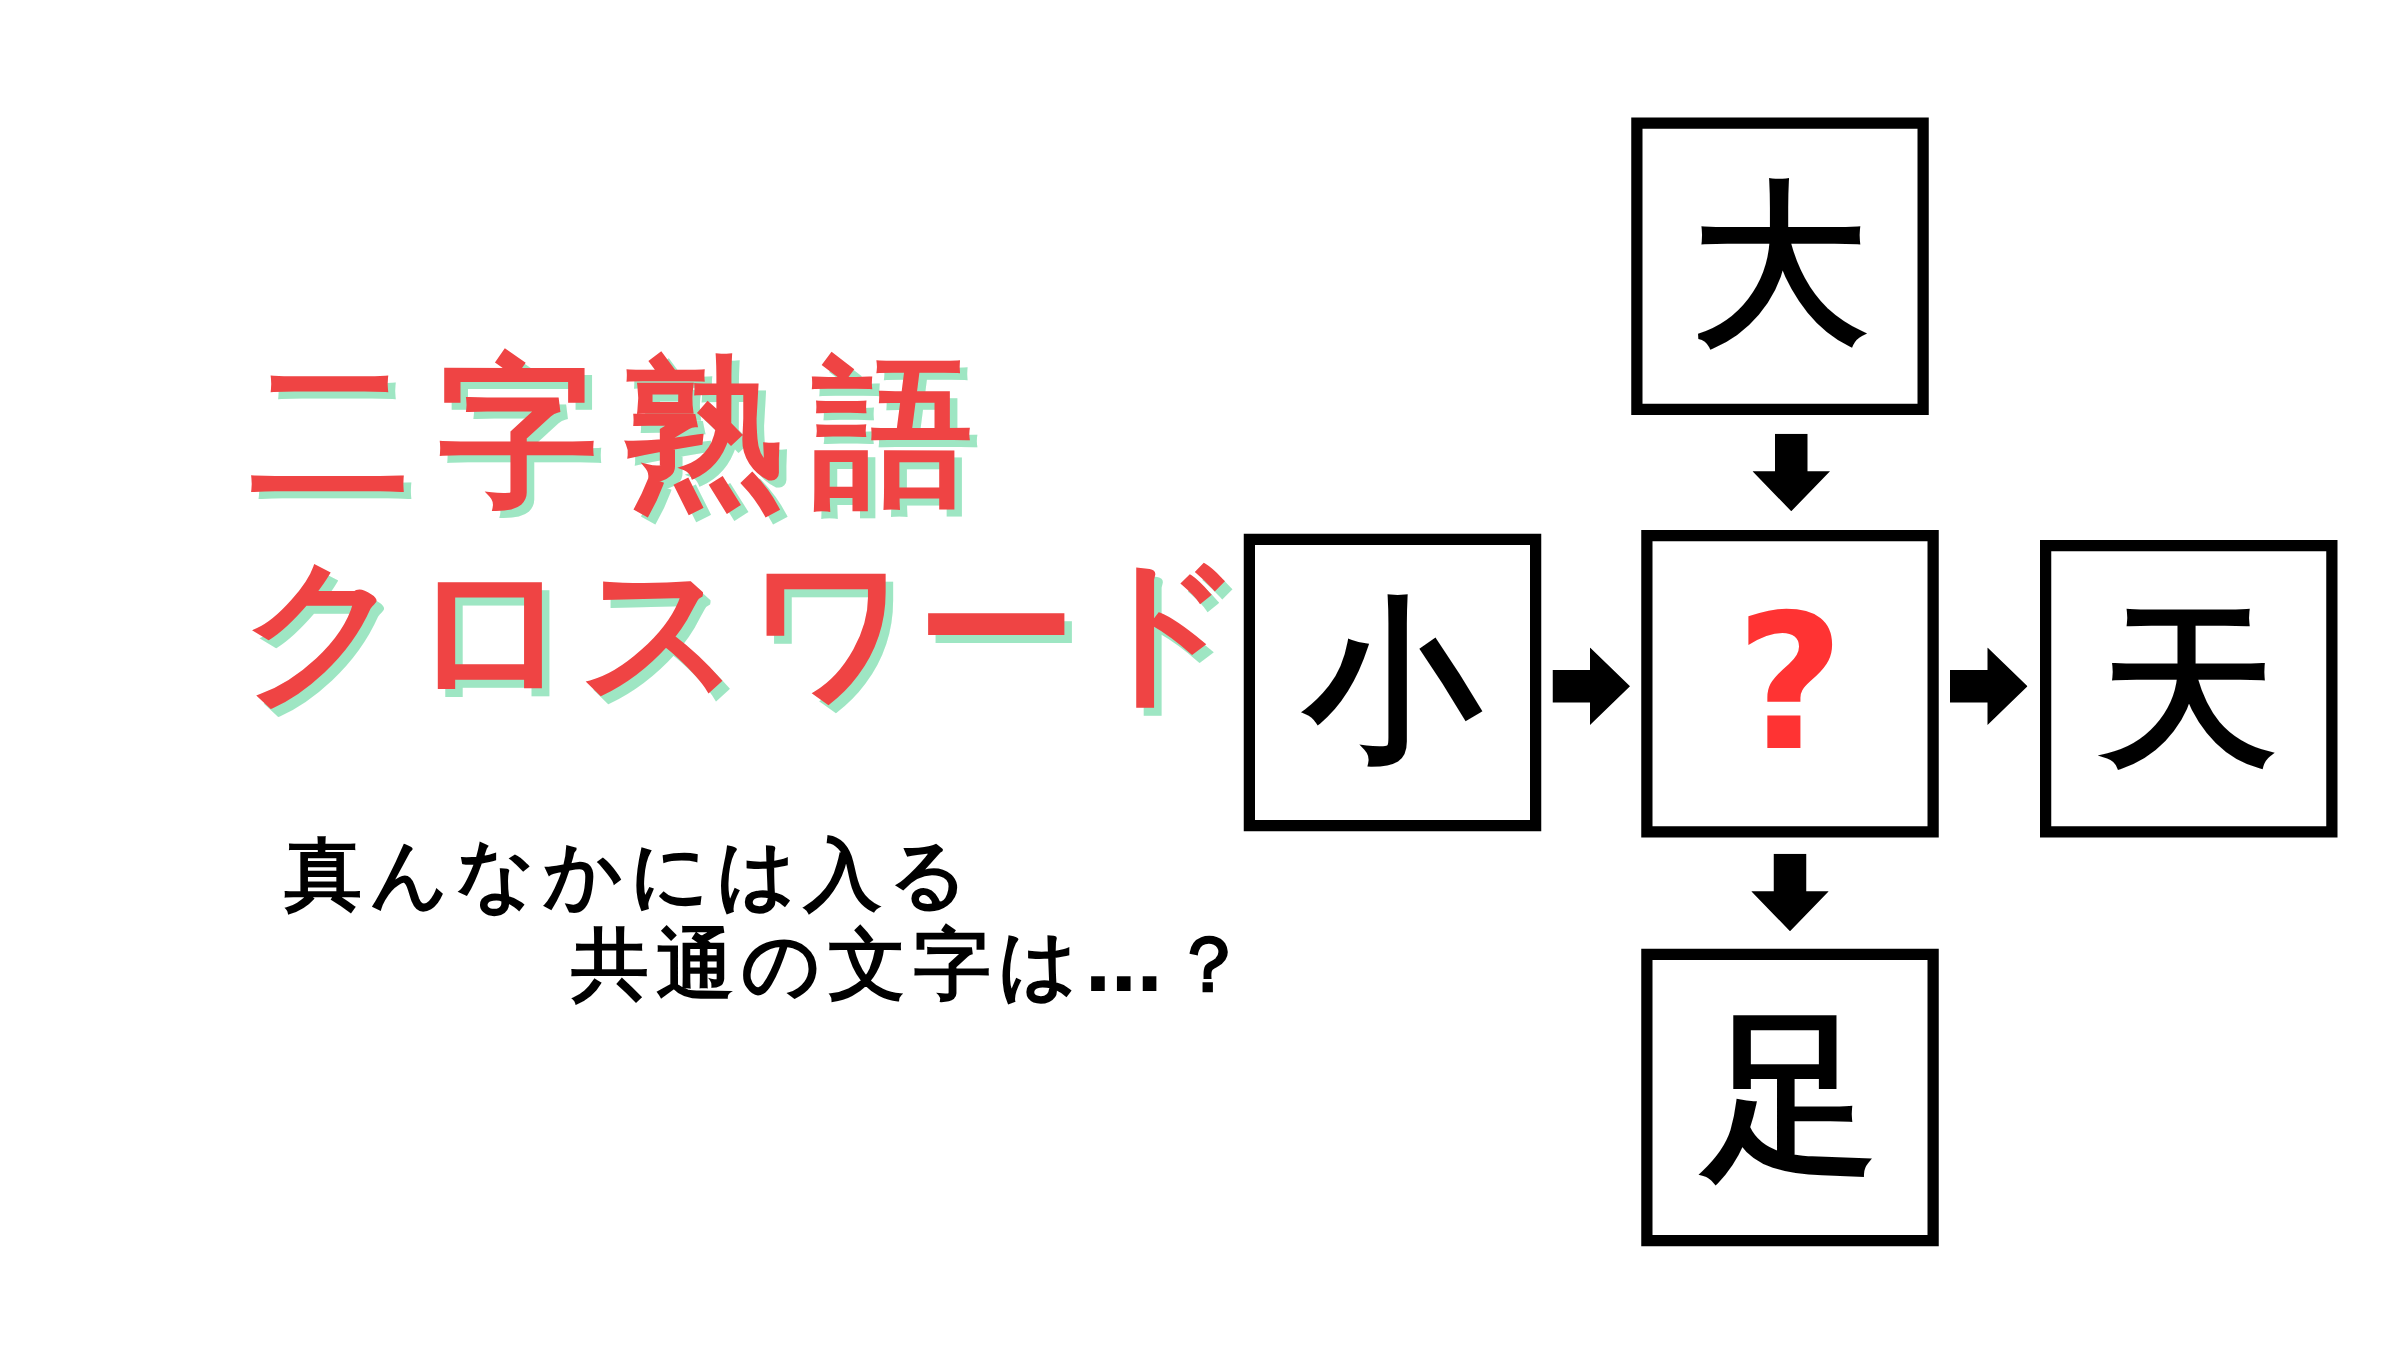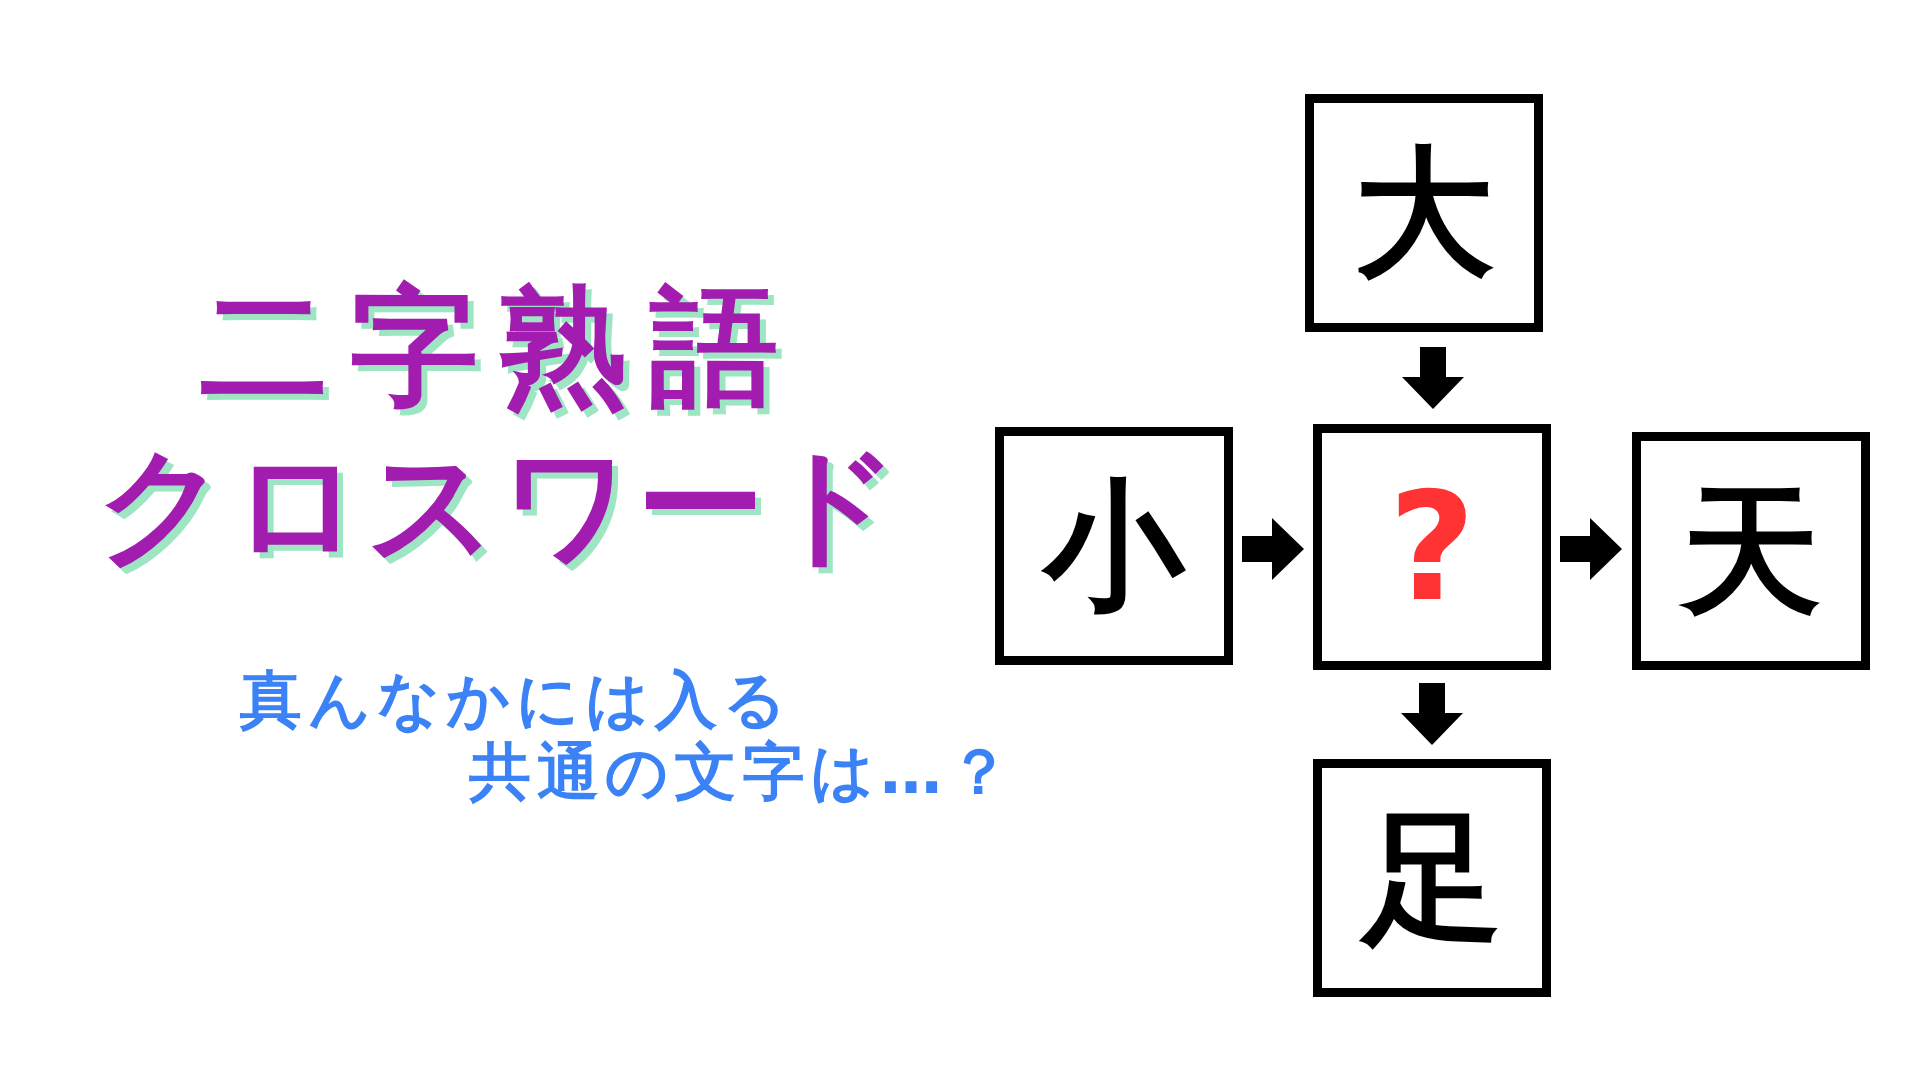--- a/index.html
+++ b/index.html
@@ -2,29 +2,29 @@
 <html><head>
 <meta charset="utf-8">
 <style>
   html, body { margin: 0; padding: 0; }
   body {
     width: 1920px; height: 1080px; background: #ffffff; position: relative; overflow: hidden;
     font-family: "DejaVu Sans", "Liberation Sans", sans-serif;
   }
   .title {
     position: absolute; left: 0; width: 1000px; text-align: center;
-    color: #a21caf; font-weight: bold;
+    color: #ef4444; font-weight: bold;
     text-shadow: 6px 6px 0 #9ee6c3;
     white-space: nowrap;
   }
   #title1 { top: 272px; font-size: 128px; letter-spacing: 22px; line-height: 150px; }
-  #title2 { top: 430px; font-size: 128px; letter-spacing: 4px; line-height: 150px; }
+  #title2 { top: 430px; font-size: 128px; letter-spacing: 4px; line-height: 150px; text-align: right; }
   .subtitle {
-    position: absolute; left: 16px; width: 1000px; text-align: center;
-    color: #3b82f6; font-weight: bold; font-size: 62px; line-height: 72px; letter-spacing: 6px;
+    position: absolute; left: 4px; width: 1000px; text-align: center;
+    color: #000000; font-weight: bold; font-size: 62px; line-height: 72px; letter-spacing: 6px;
     white-space: nowrap;
   }
   #sub1 { top: 664px; }
   #sub2 { top: 736px; text-align: right; }
   .box {
     position: absolute; box-sizing: border-box; border: 9px solid #000; background: #fff;
     display: flex; align-items: center; justify-content: center;
   }
   .box .ch { font-size: 140px; font-weight: bold; color: #000; line-height: 1; }
   .box .q { font-size: 150px; font-weight: bold; color: #ff3333; line-height: 1; }

